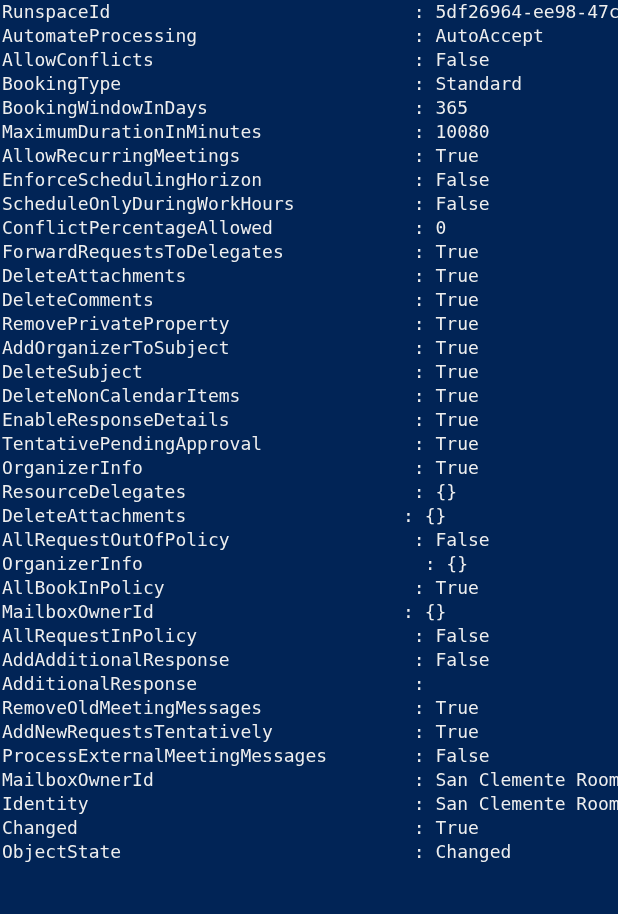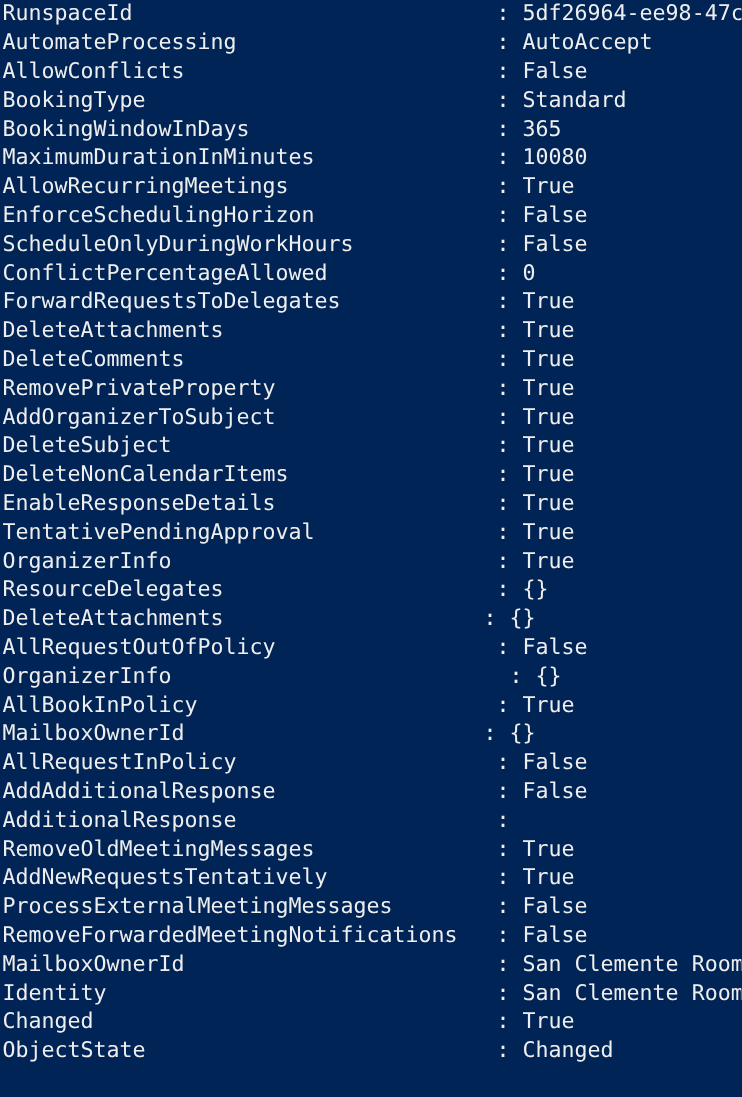--- a/index.html
+++ b/index.html
@@ -58,18 +58,17 @@
     <div class="line">AllRequestOutOfPolicy                 : False</div>
     <div class="line">OrganizerInfo                          : {}</div>
     <div class="line">AllBookInPolicy                       : True</div>
     <div class="line">MailboxOwnerId                       : {}</div>
     <div class="line">AllRequestInPolicy                    : False</div>
     <div class="line">AddAdditionalResponse                 : False</div>
     <div class="line">AdditionalResponse                    :</div>
     <div class="line">RemoveOldMeetingMessages              : True</div>
     <div class="line">AddNewRequestsTentatively             : True</div>
     <div class="line">ProcessExternalMeetingMessages        : False</div>
-    <div class="line">RemoveForwardedMeetingNotifications   : False</div>
     <div class="line">MailboxOwnerId                        : San Clemente Room</div>
     <div class="line">Identity                              : San Clemente Room</div>
     <div class="line">Changed                               : True</div>
     <div class="line">ObjectState                           : Changed</div>
   </div>
 
 </body></html>

